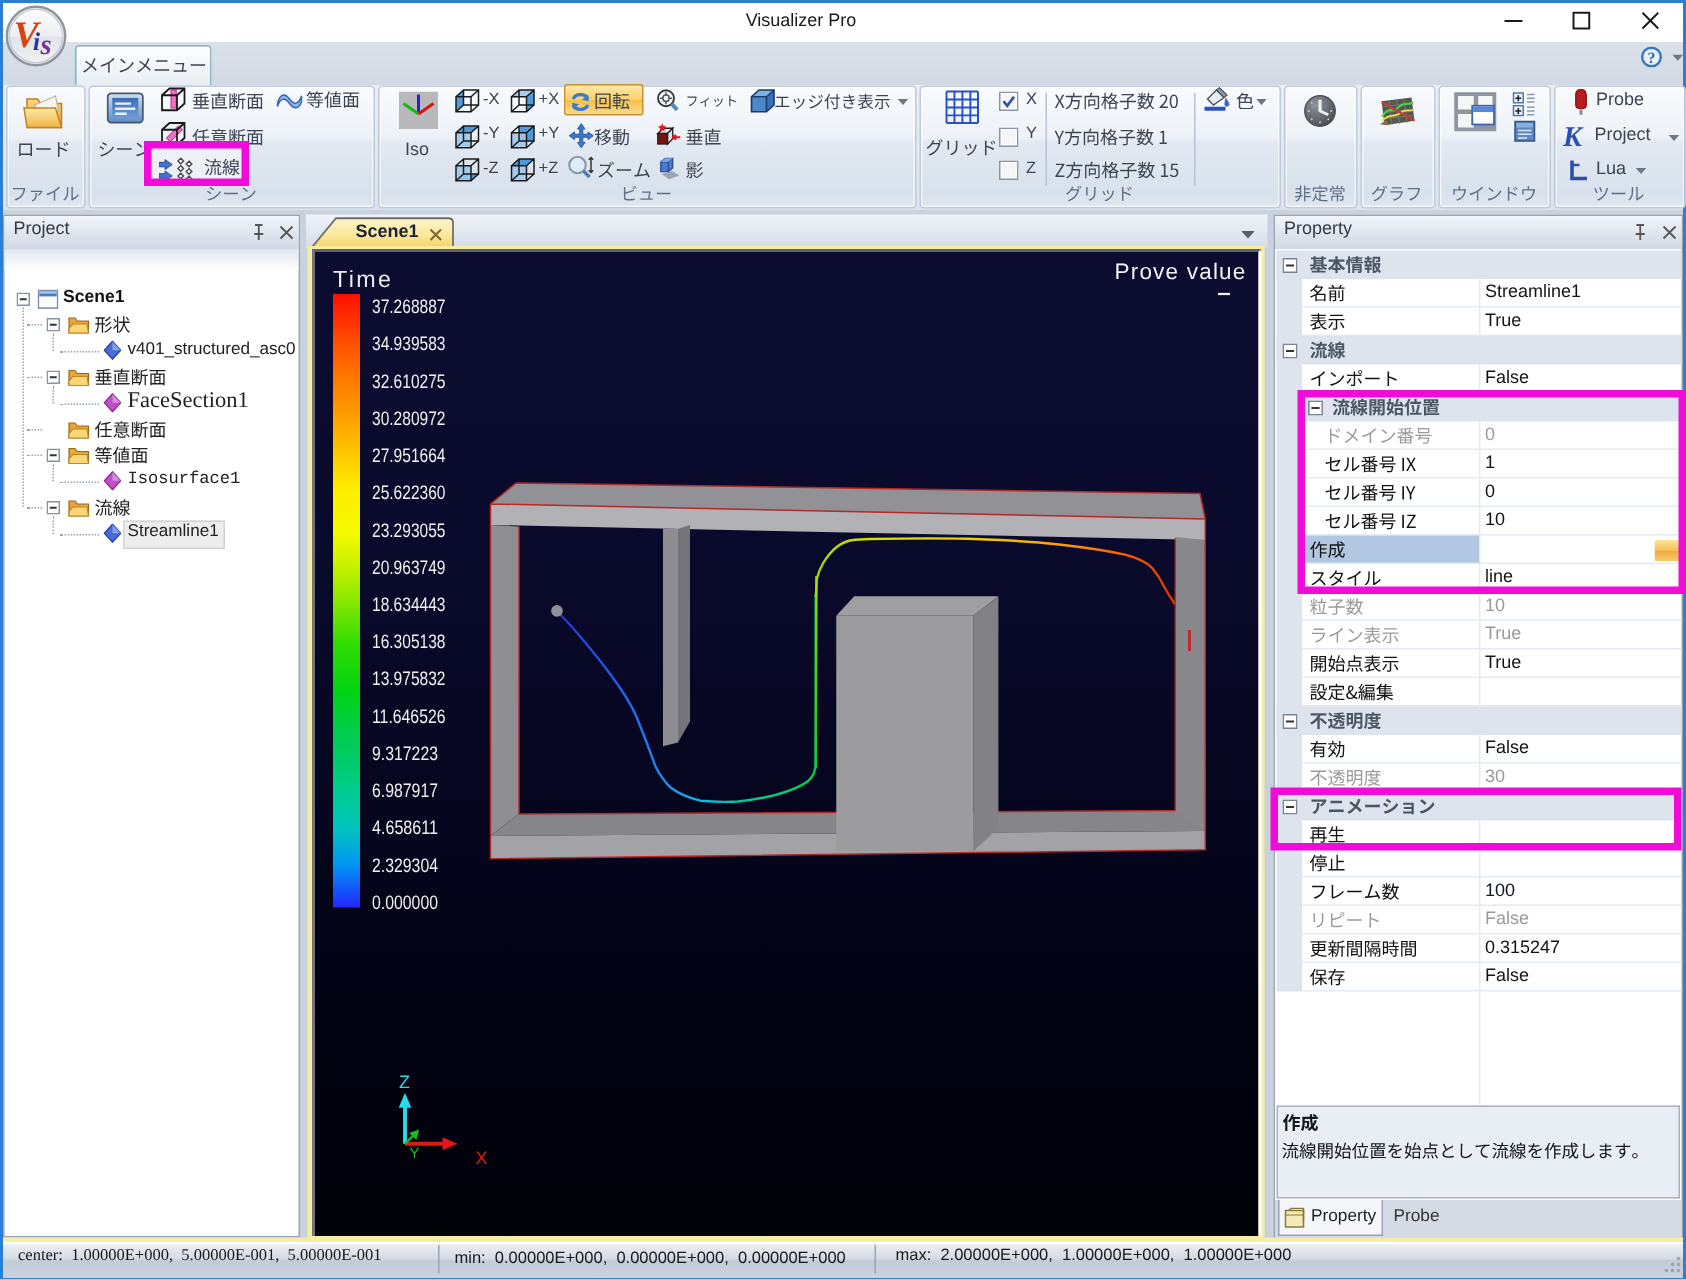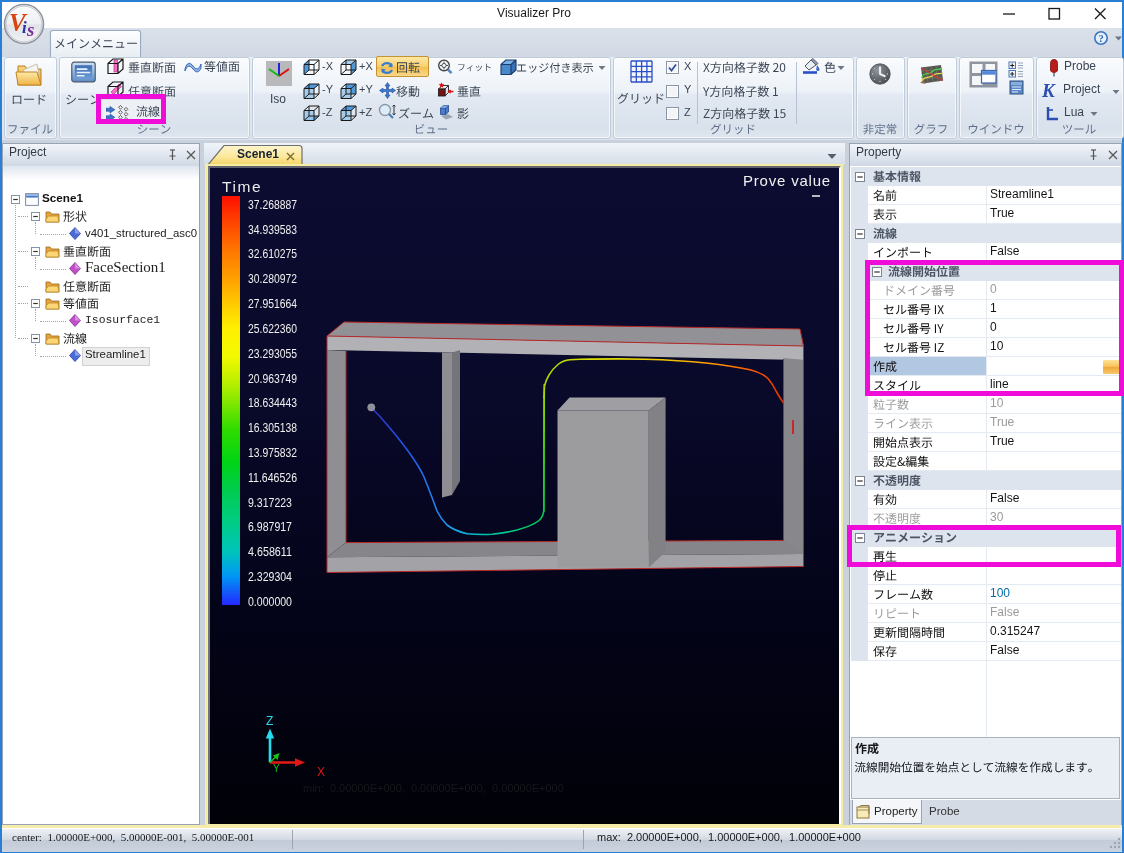--- a/index.html
+++ b/index.html
@@ -860,21 +860,21 @@
       <path d="M79 -186H239V-169H79ZM148 -209H167V-178H148ZM116 -142V-119H201V-142ZM98 -156H220V-105H98ZM74 -91H241V-48H224V-76H91V-48H74ZM103 -59H215V-43H103ZM148 -55H167V-0Q167 8 165 12Q163 16 157 18Q151 20 141 20Q131 20 117 20Q117 16 115 12Q113 7 112 3Q119 3 125 4Q132 4 137 4Q142 3 143 3Q146 3 147 3Q148 2 148 -1ZM66 -209 84 -204Q76 -183 65 -162Q54 -141 41 -123Q28 -105 15 -91Q14 -93 12 -96Q10 -100 8 -104Q6 -107 4 -109Q16 -122 28 -138Q39 -153 49 -172Q59 -190 66 -209ZM40 -145 58 -162 58 -162V20H40ZM385 -126H476V-107H385ZM262 -11H487V7H262ZM375 -209H394V-2H375ZM297 -155H316V-2H297Z" fill="#141414"></path>
     </svg>
   </div>
 <div class="a" style="left:868px;top:584px;width:253px;height:1px;background:#e4eaf2"></div>
 <div class="a" style="left:986px;top:566px;width:1px;height:19px;background:#e4eaf2"></div>
 <div class="a" style="left:873px;top:585.1px;">
     <svg class="jt" width="60.0" height="17.4" viewBox="0 -290 1250 362" style="vertical-align:3.5px">
       <path d="M215 -166Q214 -164 213 -161Q212 -157 212 -154Q210 -144 206 -132Q203 -120 198 -107Q194 -95 188 -83Q182 -71 174 -61Q163 -47 149 -34Q135 -22 117 -12Q99 -2 76 5L59 -13Q83 -20 101 -28Q119 -37 132 -49Q146 -60 156 -73Q165 -85 172 -99Q179 -114 183 -128Q187 -143 189 -155Q185 -155 176 -155Q166 -155 153 -155Q140 -155 125 -155Q111 -155 97 -155Q84 -155 74 -155Q65 -155 61 -155Q54 -155 47 -155Q41 -154 36 -154V-176Q40 -176 44 -176Q48 -175 53 -175Q57 -175 61 -175Q64 -175 72 -175Q80 -175 90 -175Q101 -175 113 -175Q125 -175 137 -175Q149 -175 159 -175Q170 -175 177 -175Q184 -175 187 -175Q190 -175 193 -175Q197 -175 200 -176ZM306 -8Q307 -11 307 -14Q308 -17 308 -20Q308 -24 308 -34Q308 -45 308 -59Q308 -73 308 -89Q308 -104 308 -119Q308 -134 308 -146Q308 -157 308 -163Q308 -166 308 -171Q307 -175 307 -180Q306 -184 306 -186H330Q330 -181 329 -175Q329 -169 329 -163Q329 -158 329 -149Q329 -139 329 -127Q329 -115 329 -102Q329 -88 329 -75Q329 -62 329 -51Q329 -40 329 -32Q329 -24 329 -21Q347 -26 366 -34Q385 -42 403 -54Q422 -65 438 -78Q454 -92 466 -107L477 -89Q452 -59 415 -36Q377 -14 330 0Q328 1 326 2Q323 3 320 4ZM525 -108Q529 -108 535 -108Q540 -107 547 -107Q553 -107 560 -107Q564 -107 573 -107Q581 -107 592 -107Q603 -107 616 -107Q629 -107 641 -107Q654 -107 665 -107Q677 -107 685 -107Q693 -107 697 -107Q707 -107 713 -107Q720 -108 724 -108V-84Q720 -84 713 -84Q706 -85 698 -85Q693 -85 685 -85Q677 -85 665 -85Q654 -85 642 -85Q629 -85 616 -85Q604 -85 592 -85Q581 -85 573 -85Q564 -85 560 -85Q550 -85 541 -85Q531 -84 525 -84ZM881 -186Q879 -182 877 -177Q874 -171 872 -163Q870 -157 866 -146Q863 -135 858 -121Q854 -107 849 -93Q844 -78 840 -64Q835 -51 831 -40Q827 -29 824 -23L802 -22Q805 -29 809 -41Q813 -52 818 -66Q823 -81 828 -96Q833 -111 837 -124Q842 -138 845 -150Q849 -161 851 -168Q853 -176 854 -181Q855 -187 856 -192ZM928 -103Q935 -93 943 -80Q951 -66 958 -52Q966 -37 973 -24Q979 -11 983 -1L963 8Q959 -2 953 -16Q946 -29 939 -44Q931 -59 924 -72Q916 -85 909 -94ZM792 -28Q801 -28 814 -29Q826 -30 841 -32Q857 -33 872 -35Q888 -37 902 -38Q917 -40 929 -42Q942 -43 950 -44L955 -25Q947 -24 934 -22Q921 -21 906 -19Q890 -17 874 -16Q858 -14 843 -12Q828 -10 815 -9Q802 -8 793 -7Q788 -7 783 -6Q778 -5 772 -4L768 -27Q774 -27 780 -27Q786 -28 792 -28ZM1010 -77H1133V-61H1010ZM1011 -164H1132V-149H1011ZM1056 -98 1074 -94Q1068 -82 1061 -69Q1055 -55 1048 -42Q1041 -30 1035 -20L1019 -25Q1025 -35 1031 -47Q1038 -60 1045 -73Q1051 -87 1056 -98ZM1094 -67 1111 -65Q1108 -47 1101 -33Q1095 -19 1083 -9Q1072 1 1056 8Q1040 15 1019 20Q1018 16 1015 12Q1013 7 1010 4Q1037 -0 1054 -9Q1071 -18 1080 -32Q1090 -46 1094 -67ZM1110 -205 1126 -198Q1120 -190 1114 -181Q1108 -172 1103 -166L1091 -172Q1095 -179 1101 -188Q1106 -198 1110 -205ZM1063 -210H1080V-95H1063ZM1021 -198 1035 -204Q1040 -197 1045 -188Q1049 -179 1051 -172L1036 -165Q1035 -172 1030 -181Q1026 -191 1021 -198ZM1063 -157 1076 -150Q1070 -139 1061 -129Q1051 -118 1040 -109Q1030 -101 1019 -95Q1017 -98 1014 -102Q1011 -106 1009 -109Q1019 -113 1030 -121Q1040 -129 1049 -138Q1058 -147 1063 -157ZM1078 -148Q1082 -147 1088 -143Q1095 -139 1102 -134Q1110 -129 1116 -125Q1122 -121 1125 -119L1115 -105Q1111 -109 1106 -113Q1100 -118 1093 -123Q1086 -129 1079 -133Q1073 -138 1069 -140ZM1151 -164H1240V-146H1151ZM1157 -210 1176 -207Q1172 -183 1166 -160Q1159 -138 1151 -118Q1142 -99 1131 -84Q1130 -86 1127 -89Q1124 -91 1121 -93Q1118 -96 1116 -97Q1127 -111 1135 -128Q1143 -146 1148 -167Q1154 -188 1157 -210ZM1206 -154 1225 -152Q1219 -109 1208 -76Q1196 -43 1176 -19Q1155 4 1124 21Q1123 18 1121 15Q1119 12 1117 9Q1115 6 1113 4Q1142 -10 1161 -32Q1180 -54 1191 -84Q1201 -114 1206 -154ZM1161 -148Q1166 -114 1177 -84Q1187 -54 1203 -31Q1219 -9 1242 4Q1240 6 1238 8Q1235 11 1233 14Q1231 17 1229 20Q1205 5 1188 -19Q1171 -43 1161 -76Q1150 -108 1144 -146ZM1034 -29 1044 -42Q1059 -36 1074 -29Q1088 -22 1101 -14Q1114 -7 1123 0L1110 14Q1101 7 1089 -1Q1077 -9 1063 -16Q1048 -23 1034 -29Z" fill="#141414"></path>
     </svg>
   </div>
-<div class="a" style="left:990px;top:585.9px;font-family:'Liberation Sans',sans-serif;font-size:12px;color:#0369a1;line-height:14px;white-space:nowrap">100</div>
+<div class="a" style="left:990px;top:585.9px;font-family:'Liberation Sans',sans-serif;font-size:12px;color:#0f172a;line-height:14px;white-space:nowrap">100</div>
 <div class="a" style="left:868px;top:603px;width:253px;height:1px;background:#e4eaf2"></div>
 <div class="a" style="left:986px;top:585px;width:1px;height:19px;background:#e4eaf2"></div>
 <div class="a" style="left:873px;top:604.1px;">
     <svg class="jt" width="48.0" height="17.4" viewBox="0 -290 1000 362" style="vertical-align:3.5px">
       <path d="M194 -190Q194 -185 193 -180Q193 -174 193 -168Q193 -163 193 -155Q193 -147 193 -140Q193 -132 193 -128Q193 -105 192 -89Q190 -74 187 -62Q184 -51 179 -43Q174 -34 167 -26Q159 -17 149 -10Q138 -2 127 2Q117 7 108 10L91 -7Q108 -11 124 -19Q139 -27 151 -40Q158 -48 162 -56Q166 -64 168 -74Q170 -84 171 -98Q172 -111 172 -128Q172 -133 172 -141Q172 -149 172 -156Q172 -164 172 -168Q172 -174 171 -180Q171 -185 170 -190ZM78 -188Q78 -184 77 -179Q77 -174 77 -170Q77 -168 77 -162Q77 -156 77 -147Q77 -139 77 -129Q77 -120 77 -111Q77 -102 77 -95Q77 -89 77 -86Q77 -82 77 -76Q78 -71 78 -67H55Q56 -70 56 -76Q56 -81 56 -86Q56 -89 56 -96Q56 -102 56 -111Q56 -120 56 -129Q56 -139 56 -147Q56 -156 56 -162Q56 -168 56 -170Q56 -173 56 -179Q56 -184 55 -188ZM440 -174Q440 -167 444 -163Q449 -158 456 -158Q463 -158 468 -163Q473 -167 473 -174Q473 -181 468 -186Q463 -191 456 -191Q449 -191 444 -186Q440 -181 440 -174ZM428 -174Q428 -182 432 -188Q436 -195 442 -199Q448 -202 456 -202Q464 -202 470 -199Q477 -195 480 -188Q484 -182 484 -174Q484 -167 480 -160Q477 -154 470 -150Q464 -146 456 -146Q448 -146 442 -150Q436 -154 432 -160Q428 -167 428 -174ZM320 -188Q319 -183 319 -178Q318 -173 318 -167Q318 -164 318 -154Q318 -145 318 -131Q318 -118 318 -103Q318 -88 318 -75Q318 -61 318 -50Q318 -40 318 -35Q318 -26 323 -22Q327 -19 336 -17Q342 -16 351 -15Q360 -15 369 -15Q379 -15 390 -15Q402 -16 414 -17Q426 -18 436 -19Q447 -21 455 -23V0Q444 2 429 3Q414 4 398 5Q382 5 368 5Q357 5 346 5Q336 4 328 3Q314 0 306 -7Q298 -15 298 -30Q298 -36 298 -47Q298 -59 298 -73Q298 -88 298 -103Q298 -118 298 -131Q298 -145 298 -154Q298 -164 298 -167Q298 -170 298 -174Q298 -177 297 -181Q297 -185 297 -188ZM309 -109Q321 -111 334 -115Q348 -118 362 -123Q376 -127 389 -132Q403 -137 414 -141Q419 -144 425 -146Q430 -149 436 -153L444 -133Q439 -130 433 -128Q426 -125 421 -123Q409 -118 395 -113Q380 -108 365 -103Q350 -99 335 -95Q321 -91 309 -88ZM525 -108Q529 -108 535 -108Q540 -107 547 -107Q553 -107 560 -107Q564 -107 573 -107Q581 -107 592 -107Q603 -107 616 -107Q629 -107 641 -107Q654 -107 665 -107Q677 -107 685 -107Q693 -107 697 -107Q707 -107 713 -107Q720 -108 724 -108V-84Q720 -84 713 -84Q706 -85 698 -85Q693 -85 685 -85Q677 -85 665 -85Q654 -85 642 -85Q629 -85 616 -85Q604 -85 592 -85Q581 -85 573 -85Q564 -85 560 -85Q550 -85 541 -85Q531 -84 525 -84ZM834 -22Q834 -26 834 -36Q834 -47 834 -61Q834 -76 834 -92Q834 -108 834 -124Q834 -139 834 -151Q834 -162 834 -167Q834 -173 834 -180Q833 -188 832 -194H857Q856 -188 856 -181Q855 -173 855 -167Q855 -158 855 -144Q855 -130 855 -115Q855 -100 855 -85Q855 -69 855 -56Q855 -43 855 -34Q855 -25 855 -22Q855 -18 855 -13Q856 -7 856 -2Q856 3 857 8H833Q833 2 834 -7Q834 -15 834 -22ZM851 -128Q863 -124 878 -119Q893 -114 908 -108Q924 -102 938 -97Q952 -91 962 -86L953 -64Q942 -70 929 -76Q916 -82 901 -88Q887 -93 874 -98Q861 -103 851 -106Z" fill="#9a9a9a"></path>
     </svg>
   </div>
 <div class="a" style="left:990px;top:604.9px;font-family:'Liberation Sans',sans-serif;font-size:12px;color:#9a9a9a;line-height:14px;white-space:nowrap">False</div>
 <div class="a" style="left:868px;top:622px;width:253px;height:1px;background:#e4eaf2"></div>
 <div class="a" style="left:986px;top:604px;width:1px;height:19px;background:#e4eaf2"></div>
@@ -923,17 +923,17 @@
       <circle cx="11" cy="7" r="1.2"></circle>
       <circle cx="3" cy="11" r="1.2"></circle>
       <circle cx="7" cy="11" r="1.2"></circle>
       <circle cx="11" cy="11" r="1.2"></circle>
     </g>
   </svg>
 <div class="a" style="left:2px;top:825px;width:1120px;height:3px;background:#f5ecab"></div>
 <div class="a" style="left:2px;top:828px;width:1120px;height:23px;background:linear-gradient(180deg,#eef1f5 0%,#d4dae3 45%,#c3cbd8 50%,#ccd3de 100%);border-top:1px solid #fff"></div>
 <div class="a" style="left:12px;top:831.1px;font-family:Liberation Serif, serif;font-size:11px;color:#16181c;line-height:13px;white-space:nowrap">center:&nbsp; 1.00000E+000,&nbsp; 5.00000E-001,&nbsp; 5.00000E-001</div>
 <div class="a" style="left:292px;top:830px;width:1px;height:19px;background:#9aa4b2"></div>
-<div class="a" style="left:303px;top:782px;font-family:'Liberation Sans',sans-serif;font-size:11px;color:#16181c;line-height:13px;white-space:nowrap">min:&nbsp; 0.00000E+000,&nbsp; 0.00000E+000,&nbsp; 0.00000E+000</div>
+<div class="a" style="left:303px;top:833px;font-family:'Liberation Sans',sans-serif;font-size:11px;color:#16181c;line-height:13px;white-space:nowrap">min:&nbsp; 0.00000E+000,&nbsp; 0.00000E+000,&nbsp; 0.00000E+000</div>
 <div class="a" style="left:583px;top:830px;width:1px;height:19px;background:#9aa4b2"></div>
 <div class="a" style="left:597px;top:831.1px;font-family:'Liberation Sans',sans-serif;font-size:11px;color:#16181c;line-height:13px;white-space:nowrap">max:&nbsp; 2.00000E+000,&nbsp; 1.00000E+000,&nbsp; 1.00000E+000</div>
 <div class="a" style="left:95.7px;top:94px;width:70.7px;height:30px;border:5px solid #f00cd8;box-sizing:border-box;z-index:50"></div>
 <div class="a" style="left:864.5px;top:260px;width:259px;height:136px;border:5px solid #f00cd8;box-sizing:border-box;z-index:50"></div>
 <div class="a" style="left:847.3px;top:524.5px;width:274px;height:42px;border:5px solid #f00cd8;box-sizing:border-box;z-index:50"></div>
 </body></html>

